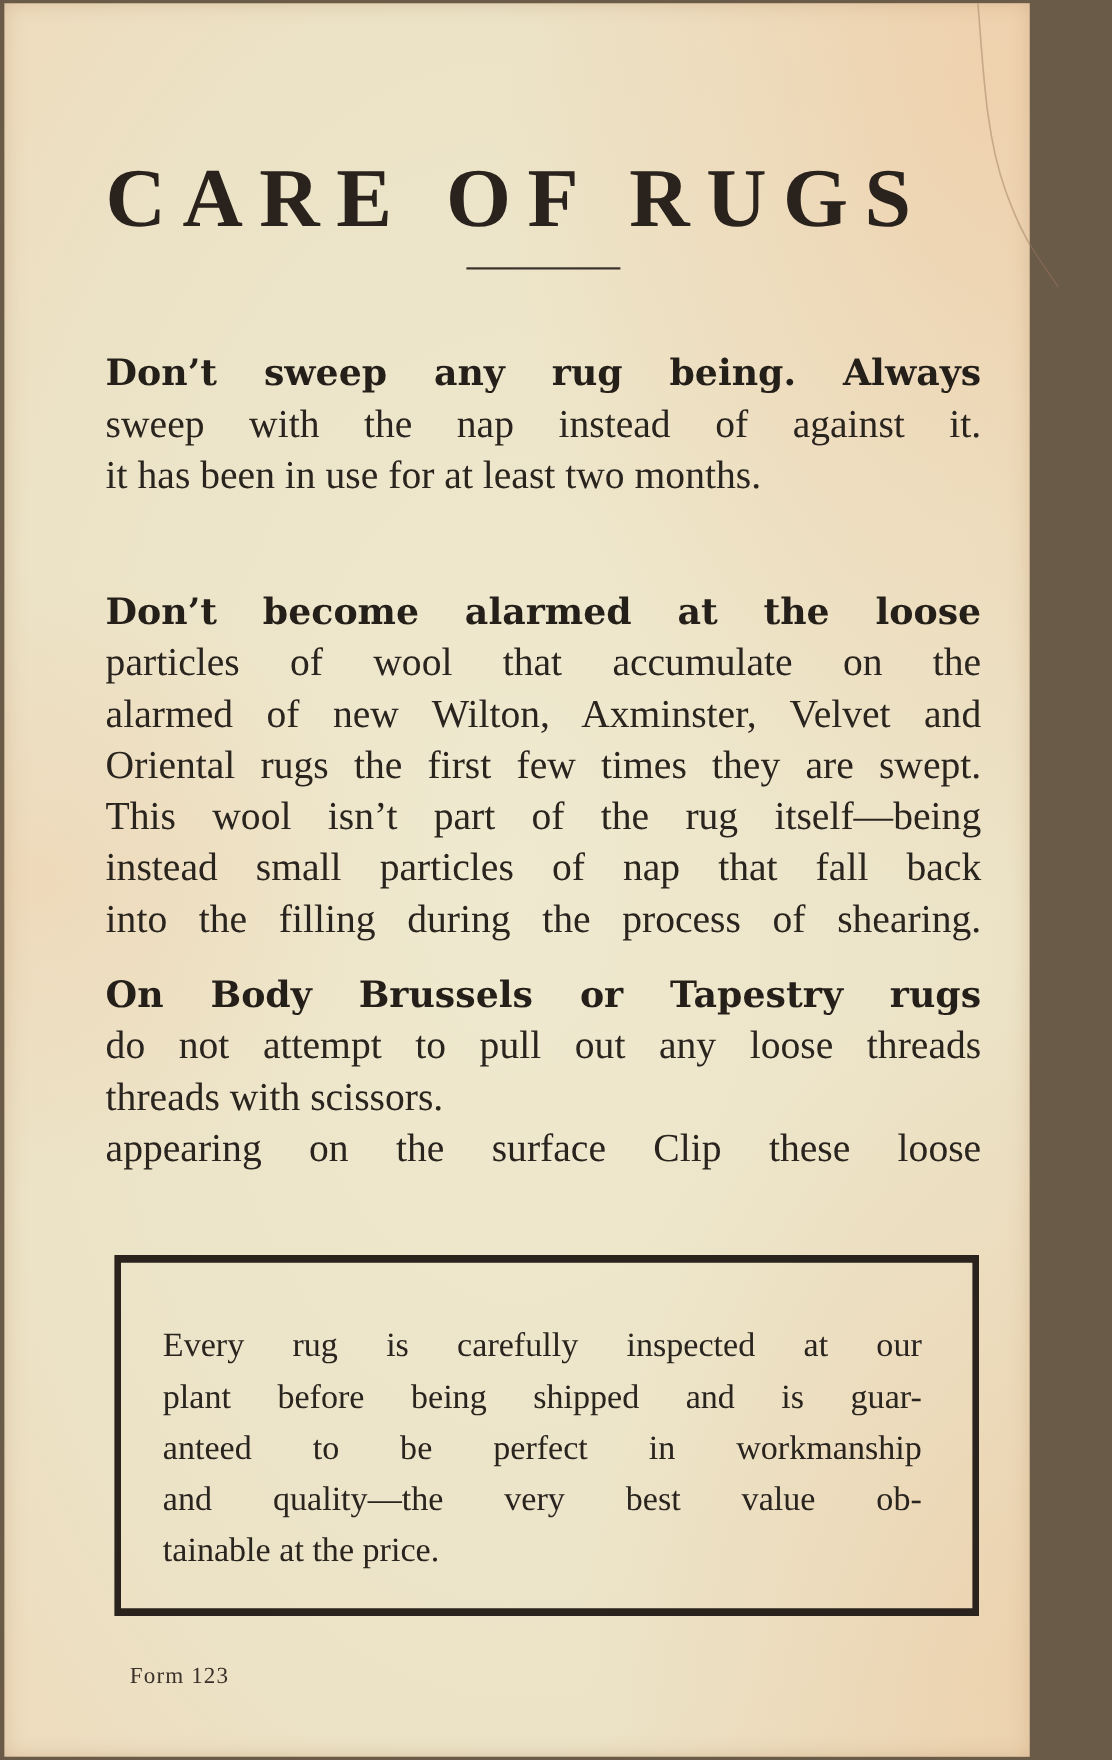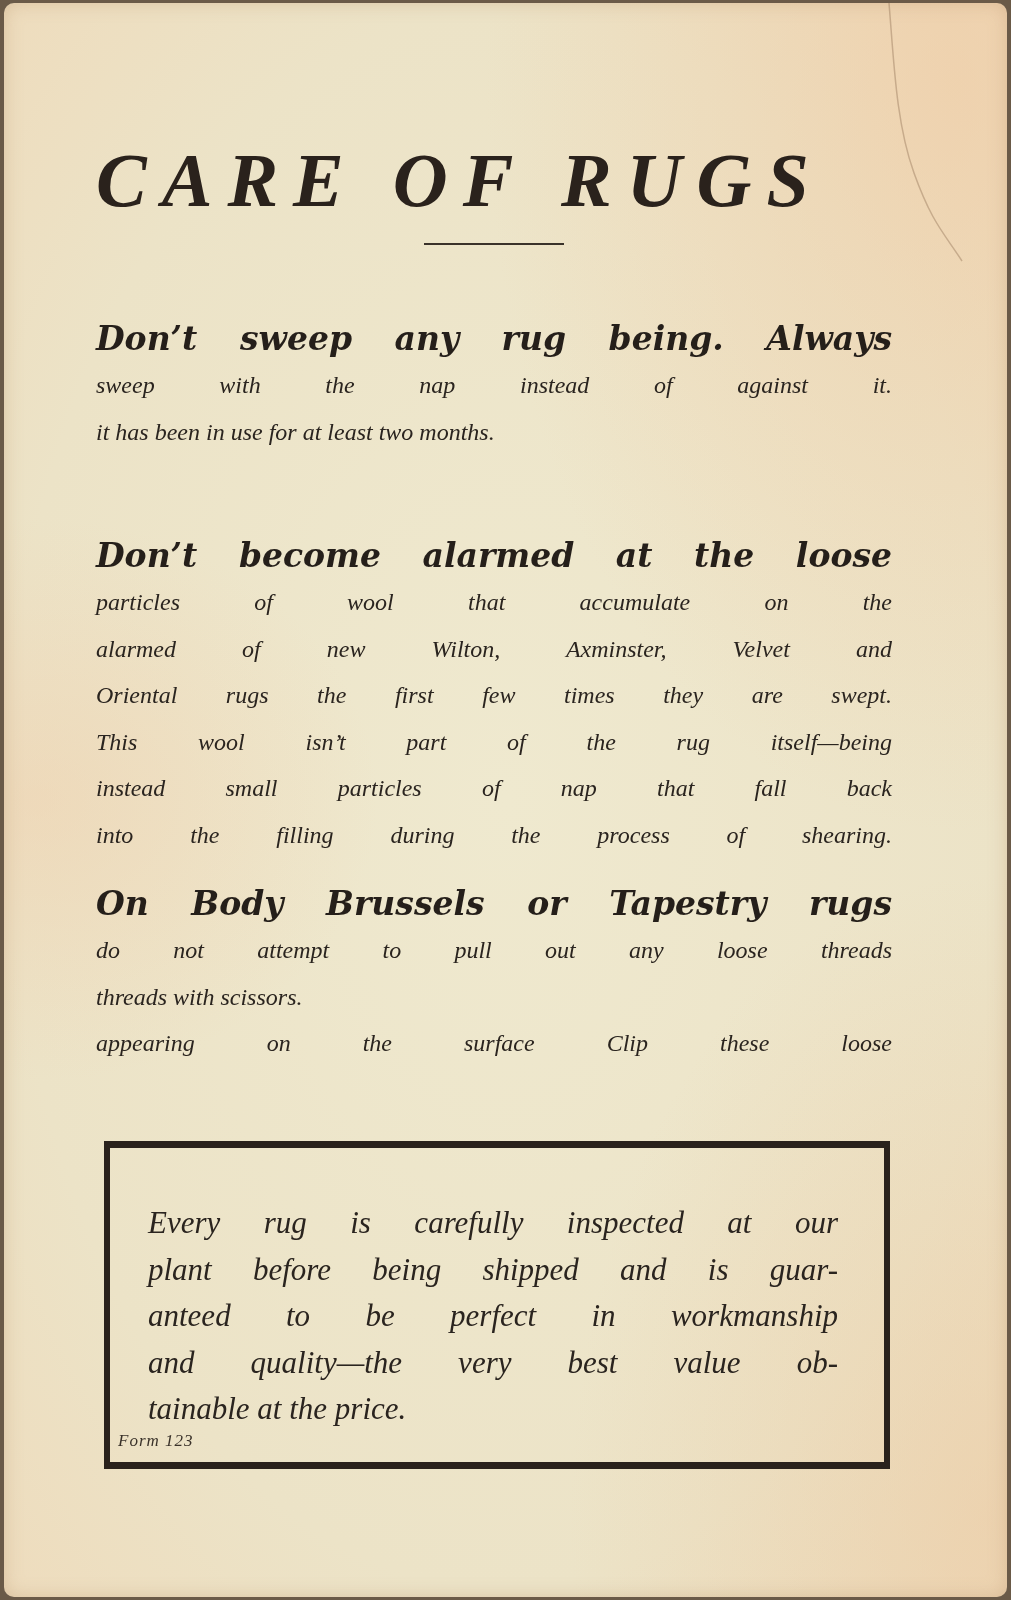--- a/index.html
+++ b/index.html
@@ -7,32 +7,31 @@
       padding: 0;
       width: 1011px;
       height: 1600px;
       overflow: hidden;
       background: #6a5a48;
     }
     .card {
       position: absolute;
       left: 4px;
       top: 3px;
-      width: 1003px;
+      width: 932px;
       height: 1594px;
       background:
         radial-gradient(ellipse at 95% 5%, rgba(240,200,160,0.55), rgba(240,200,160,0) 35%),
         radial-gradient(ellipse at 3% 50%, rgba(240,205,170,0.45), rgba(240,205,170,0) 25%),
         radial-gradient(ellipse at 98% 95%, rgba(235,200,160,0.5), rgba(235,200,160,0) 30%),
         radial-gradient(ellipse at 50% 50%, #efe9cf, #ece3c7 70%, #eedcbd 100%);
-      border-radius: 10px;
+      border-radius: 0;
       box-shadow: inset 0 0 18px rgba(180,140,100,0.35);
       color: #2a2420;
       font-family: "DejaVu Serif", "Liberation Serif", serif;
-      font-style: italic;
     }
     .crease {
       position: absolute;
       left: 880px;
       top: 0;
       width: 80px;
       height: 260px;
       pointer-events: none;
     }
     .title {
@@ -67,21 +66,21 @@
       font-size: 33px;
       line-height: 46px;
       text-align: justify;
       text-align-last: justify;
       white-space: nowrap;
       color: #251f1a;
     }
     .para .line {
       display: block;
       font-family: "Liberation Serif", "DejaVu Serif", serif;
-      font-size: 24px;
+      font-size: 36px;
       line-height: 46.5px;
       text-align: justify;
       text-align-last: justify;
       white-space: nowrap;
       color: #2a241f;
     }
     .para .line.last {
       text-align-last: left;
     }
     #p1 { top: 313px; }
@@ -112,23 +111,23 @@
       text-align: justify;
       text-align-last: justify;
       white-space: nowrap;
       color: #2a241f;
     }
     .box .line.last { text-align-last: left; }
 
     .form-number {
       position: absolute;
       left: 114px;
-      top: 1428px;
+      top: 1508px;
       font-family: "Liberation Serif", "DejaVu Serif", serif;
-      font-size: 17px;
+      font-size: 21px;
       letter-spacing: 1px;
       color: #3a322a;
     }
   </style>
 </head>
 <body>
 
 <div class="card">
 
   <svg class="crease" viewBox="0 0 80 260">

